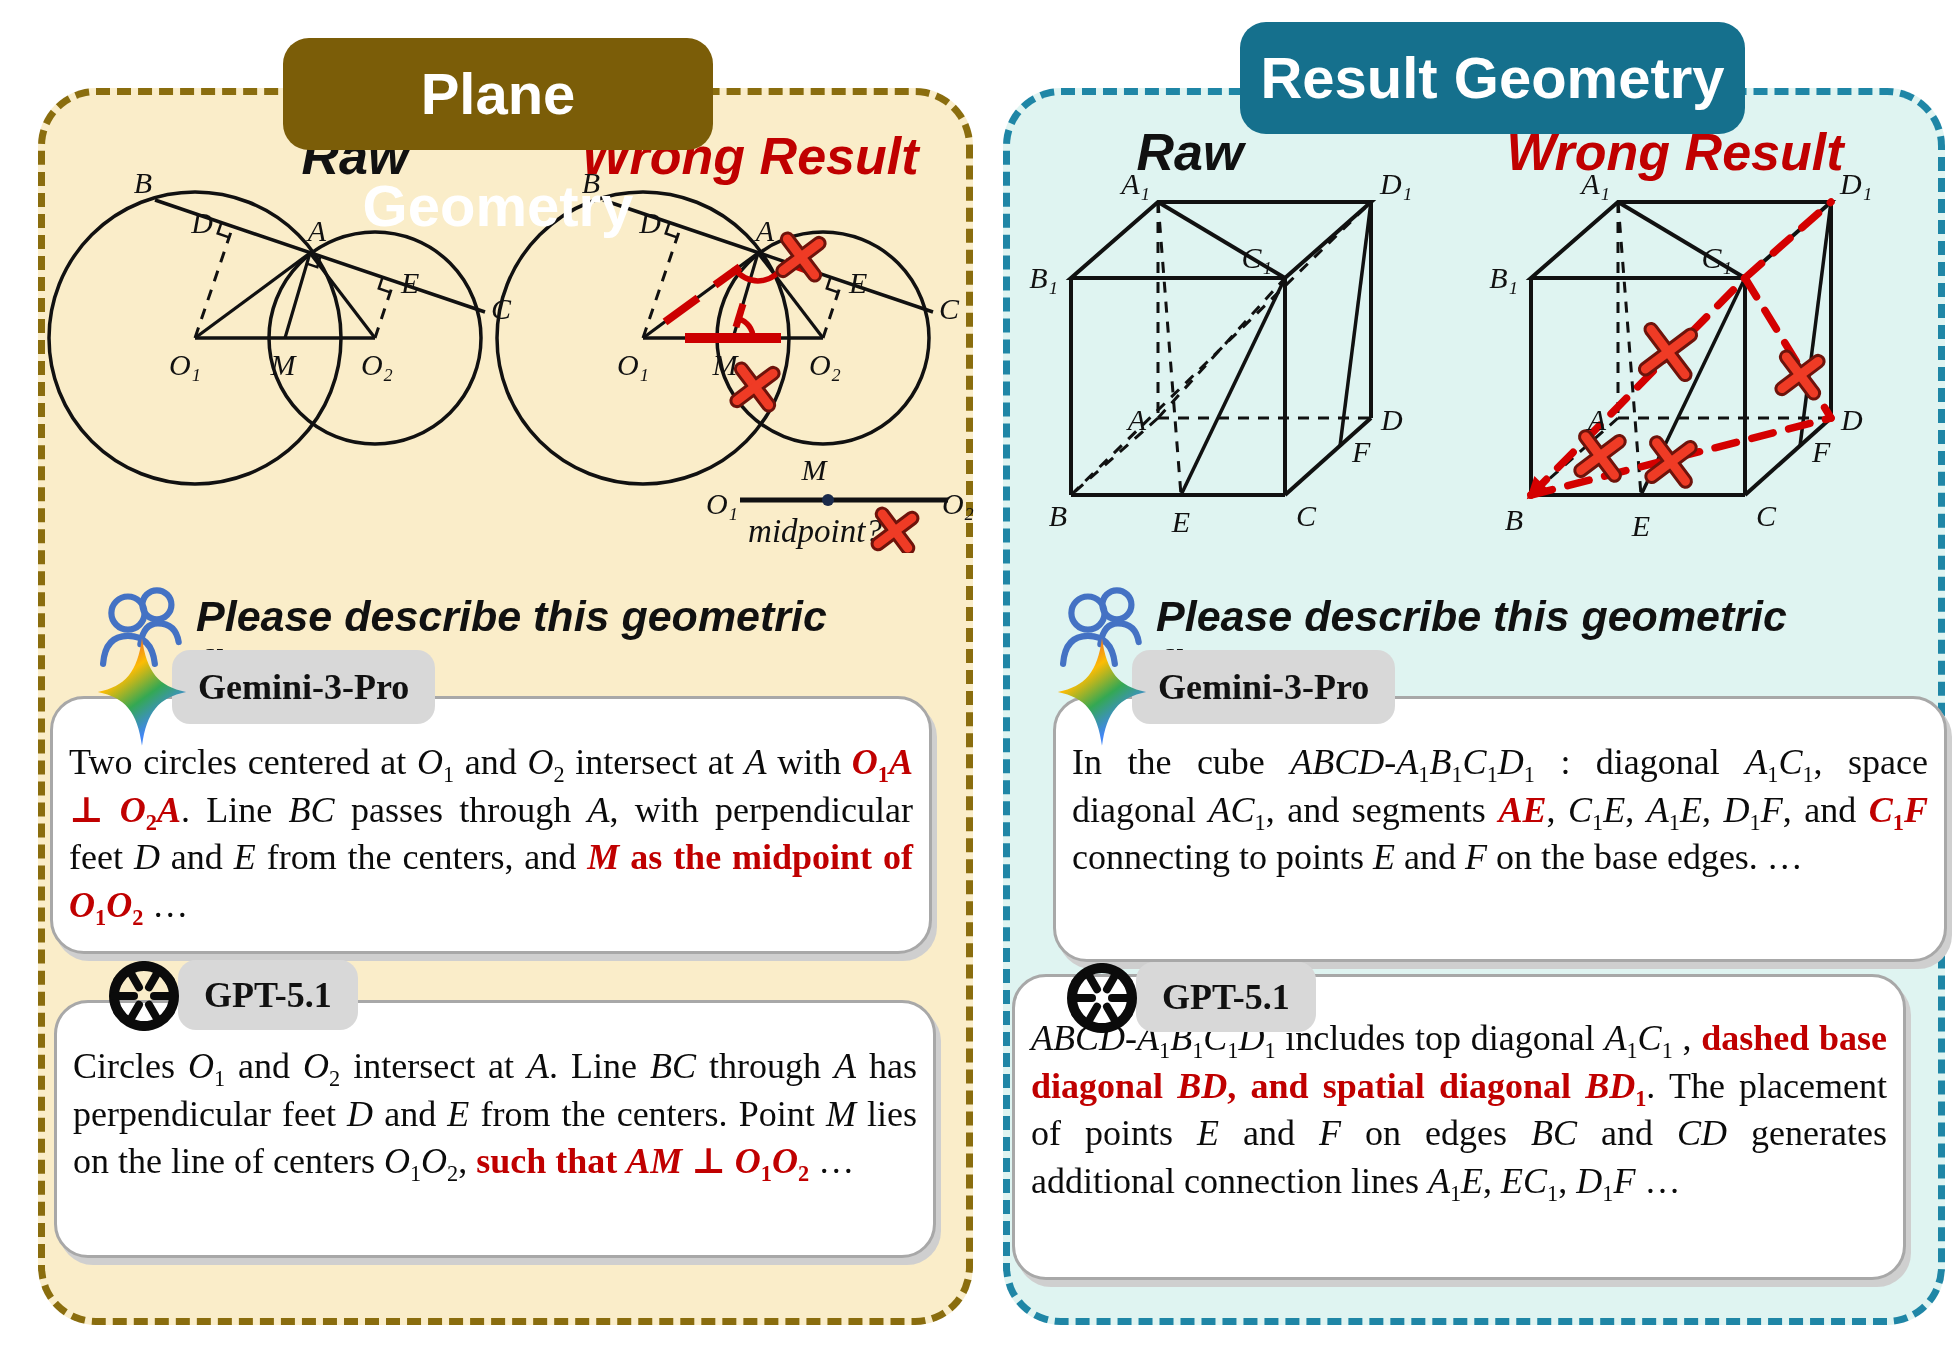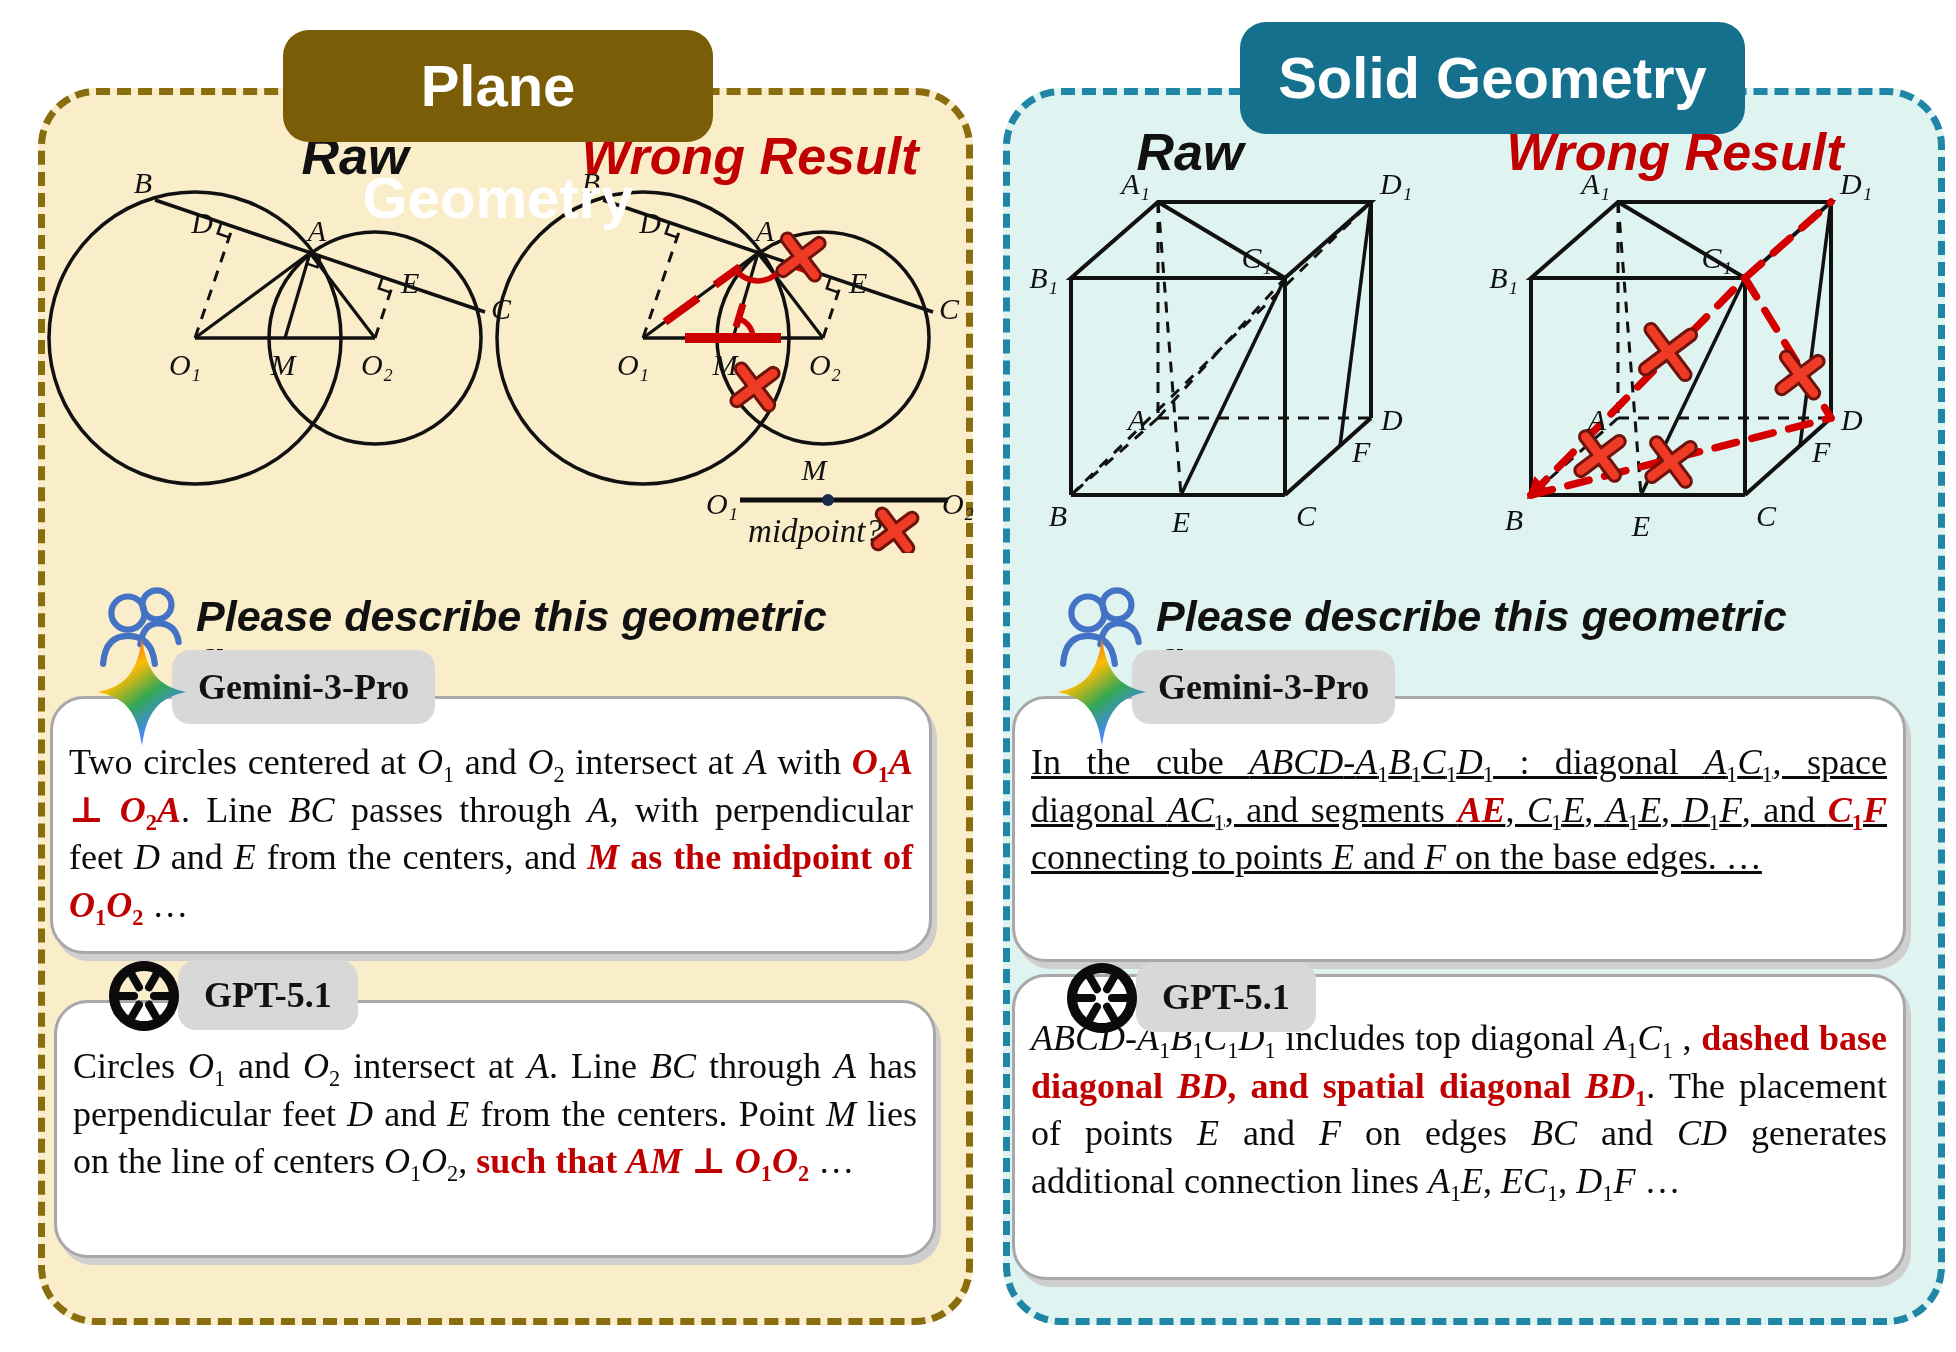--- a/index.html
+++ b/index.html
@@ -3,21 +3,21 @@
 <meta charset="utf-8">
 <style>
   html,body{margin:0;padding:0;background:#fff;}
   #canvas{position:relative;width:1956px;height:1352px;background:#fff;overflow:hidden;
           font-family:"Liberation Sans",sans-serif;}
   .panel{position:absolute;border-radius:58px;}
   #panel-plane{left:38px;top:88px;width:921px;height:1223px;background:#FAEDC9;border:7px dashed #8A6D0E;}
   #panel-solid{left:1003px;top:88px;width:928px;height:1223px;background:#DFF4F1;border:7px dashed #1F86A6;}
   .title-badge{position:absolute;border-radius:26px;color:#fff;font-weight:bold;font-size:58px;
                text-align:center;z-index:5;font-family:"Liberation Sans",sans-serif;}
-  #badge-plane{left:283px;top:30px;width:430px;height:112px;line-height:112px;background:#7B5D08;}
+  #badge-plane{left:283px;top:38px;width:430px;height:112px;line-height:112px;background:#7B5D08;}
   #badge-solid{left:1240px;top:22px;width:505px;height:112px;line-height:112px;background:#15708D;}
   .fig-label{position:absolute;font-style:italic;font-weight:800;font-size:52px;color:#111;
              text-align:center;z-index:3;}
   .fig-label.red{color:#C00000;}
   .fig-svg{position:absolute;z-index:2;}
   .prompt-row{position:absolute;z-index:3;}
   .prompt-text{position:absolute;font-style:italic;font-weight:600;font-size:43px;color:#111;z-index:3;}
   .resp-box{position:absolute;background:#fff;border:3px solid #A8A8A8;border-radius:34px;
             box-shadow:5px 7px 0 #CFCFCF;z-index:2;
             font-family:"Liberation Serif","DejaVu Serif",serif;font-size:36px;color:#0b0b0b;
@@ -181,21 +181,21 @@
           <path d="M0,-30 L0,-10" transform="rotate(330)"></path>
       </g>
     </g>
   </svg>
   <div class="model-pill" style="left:178px;top:960px;height:70px;line-height:70px;">GPT-5.1</div>
   <div class="resp-box" style="left:54px;top:1000px;width:876px;height:252px;">
     <div class="txt" style="padding-top:40px;"><span>Circles </span><span class="mv">O</span><sub>1</sub><span> and </span><span class="mv">O</span><sub>2</sub><span> intersect at </span><span class="mv">A</span><span>. Line </span><span class="mv">BC</span><span> through </span><span class="mv">A</span><span> has perpendicular feet </span><span class="mv">D</span><span> and </span><span class="mv">E</span><span> from the centers. Point </span><span class="mv">M</span><span> lies on the line of centers </span><span class="mv">O</span><sub>1</sub><span class="mv">O</span><sub>2</sub><span>, </span><span class="hl">such that </span><span class="mv hl">AM</span><span class="hl"> ⊥ </span><span class="mv hl">O</span><sub class="hl">1</sub><span class="mv hl">O</span><sub class="hl">2</sub><span> …</span></div>
   </div>
 
   <div class="panel" id="panel-solid"></div>
-  <div class="title-badge" id="badge-solid">Solid Geometry</div>
+  <div class="title-badge" id="badge-solid">Result Geometry</div>
 
   <div class="fig-label" style="left:1080px;top:122px;width:220px;">Raw</div>
   <div class="fig-label red" style="left:1460px;top:122px;width:430px;">Wrong Result</div>
 
   <svg class="fig-svg" style="left:1018px;top:140px;" width="450" height="400" viewBox="0 0 450 400">
     <g>
       <polygon class="blk" points="53,138 140,62 353,62 267,138" stroke-width="4"></polygon>
       <line class="blk" x1="140" y1="62" x2="267" y2="138" stroke-width="4"></line>
       <line class="blk" x1="53" y1="138" x2="53" y2="355" stroke-width="4"></line>
       <line class="blk" x1="267" y1="138" x2="267" y2="355" stroke-width="4"></line>
@@ -289,21 +289,21 @@
       <circle cx="34" cy="30" r="16"></circle>
       <path d="M10,79 Q12,52 34,52 Q57,52 60,79"></path>
     </g>
   </svg>
   <div class="prompt-text" style="left:1156px;top:592px;width:770px;">Please describe this geometric figure.</div>
 
   <svg class="model-icon" style="left:1056px;top:636px;" width="92" height="112" viewBox="0 0 100 100" preserveAspectRatio="none">
     <path d="M50 2 C55 32 68 45 98 50 C68 55 55 68 50 98 C45 68 32 55 2 50 C32 45 45 32 50 2 Z" fill="url(#gemgrad)"></path>
   </svg>
   <div class="model-pill" style="left:1132px;top:650px;height:74px;line-height:74px;">Gemini-3-Pro</div>
-  <div class="resp-box" style="left:1012px;top:696px;width:888px;height:260px;text-decoration:underline;">
+  <div class="resp-box" style="left:1053px;top:696px;width:888px;height:260px;">
     <div class="txt" style="padding-top:40px;"><span>In the cube </span><span class="mv">ABCD</span><span>-</span><span class="mv">A</span><sub>1</sub><span class="mv">B</span><sub>1</sub><span class="mv">C</span><sub>1</sub><span class="mv">D</span><sub>1</sub><span> : diagonal </span><span class="mv">A</span><sub>1</sub><span class="mv">C</span><sub>1</sub><span>, space diagonal </span><span class="mv">AC</span><sub>1</sub><span>, and segments </span><span class="mv hl">AE</span><span>, </span><span class="mv">C</span><sub>1</sub><span class="mv">E</span><span>, </span><span class="mv">A</span><sub>1</sub><span class="mv">E</span><span>, </span><span class="mv">D</span><sub>1</sub><span class="mv">F</span><span>, and </span><span class="mv hl">C</span><sub class="hl">1</sub><span class="mv hl">F</span><span> connecting to points </span><span class="mv">E</span><span> and </span><span class="mv">F</span><span> on the base edges. …</span></div>
   </div>
 
   <svg class="model-icon" style="left:1052px;top:946px;" width="100" height="104" viewBox="0 0 100 100">
     <g transform="translate(50,50)" stroke="#0b0b0b" fill="none">
       <g stroke-width="10" stroke-linecap="round">
         <path d="M0,-30 A30,30 0 0 1 25.98,-15"></path>
         <path d="M0,-30 A30,30 0 0 1 25.98,-15" transform="rotate(60)"></path>
         <path d="M0,-30 A30,30 0 0 1 25.98,-15" transform="rotate(120)"></path>
         <path d="M0,-30 A30,30 0 0 1 25.98,-15" transform="rotate(180)"></path>

